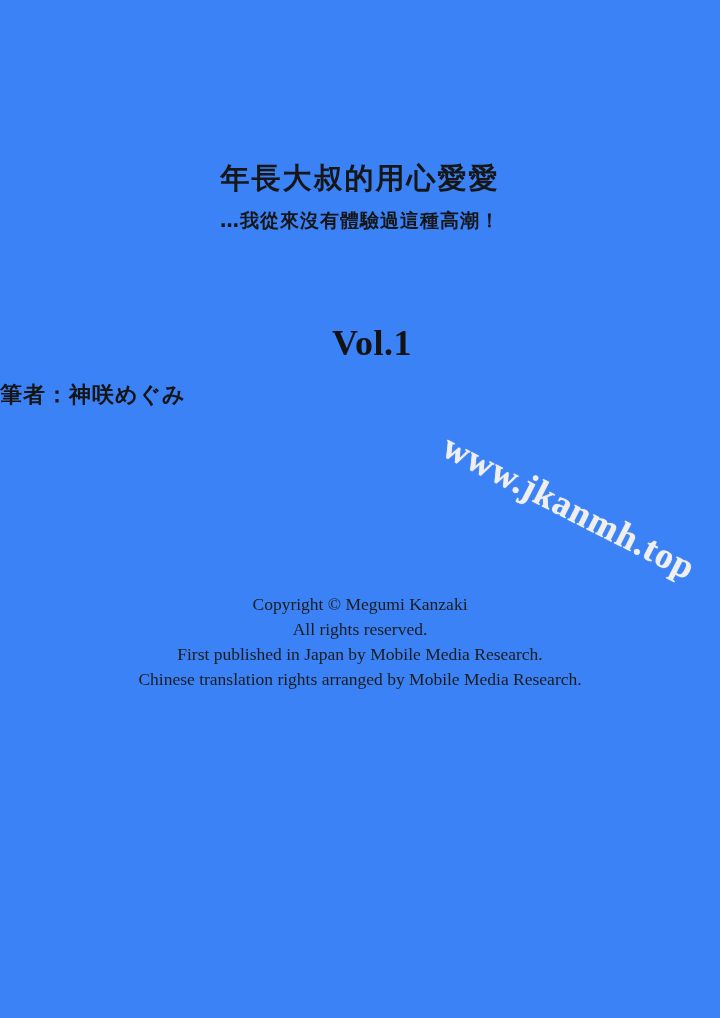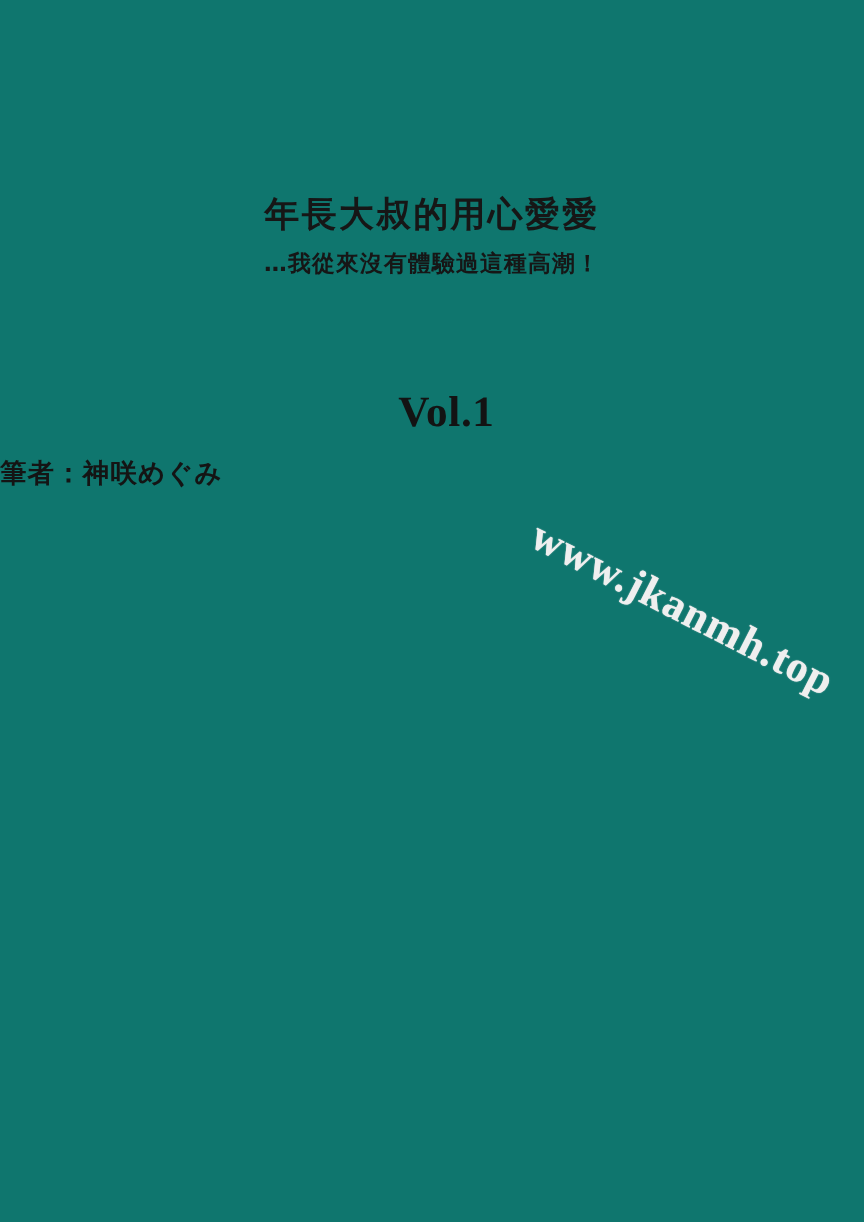--- a/index.html
+++ b/index.html
@@ -12,21 +12,21 @@
     height: 1018px;
     position: relative;
     overflow: hidden;
     font-family: "Liberation Serif", serif;
     color: #1a1a1a;
   }
 
   .page {
     position: absolute;
     inset: 0;
-    background: #0f766e;
+    background: #3b82f6;
   }
 
   
   .title-block {
     position: absolute;
     top: 160px;
     left: 0;
     width: 100%;
     text-align: center;
   }
@@ -128,14 +128,20 @@
   </div>
 
   <div class="volume">Vol.1</div>
 
   <div class="author-line">筆者：神咲めぐみ</div>
 
   <div class="watermark">
     <span>www.jkanmh.top</span>
   </div>
 
+  <div class="copyright-block">
+    <div>Copyright © Megumi Kanzaki</div>
+    <div>All rights reserved.</div>
+    <div>First published in Japan by Mobile Media Research.</div>
+    <div>Chinese translation rights arranged by Mobile Media Research.</div>
+  </div>
 
 </div>
 
 </body></html>

